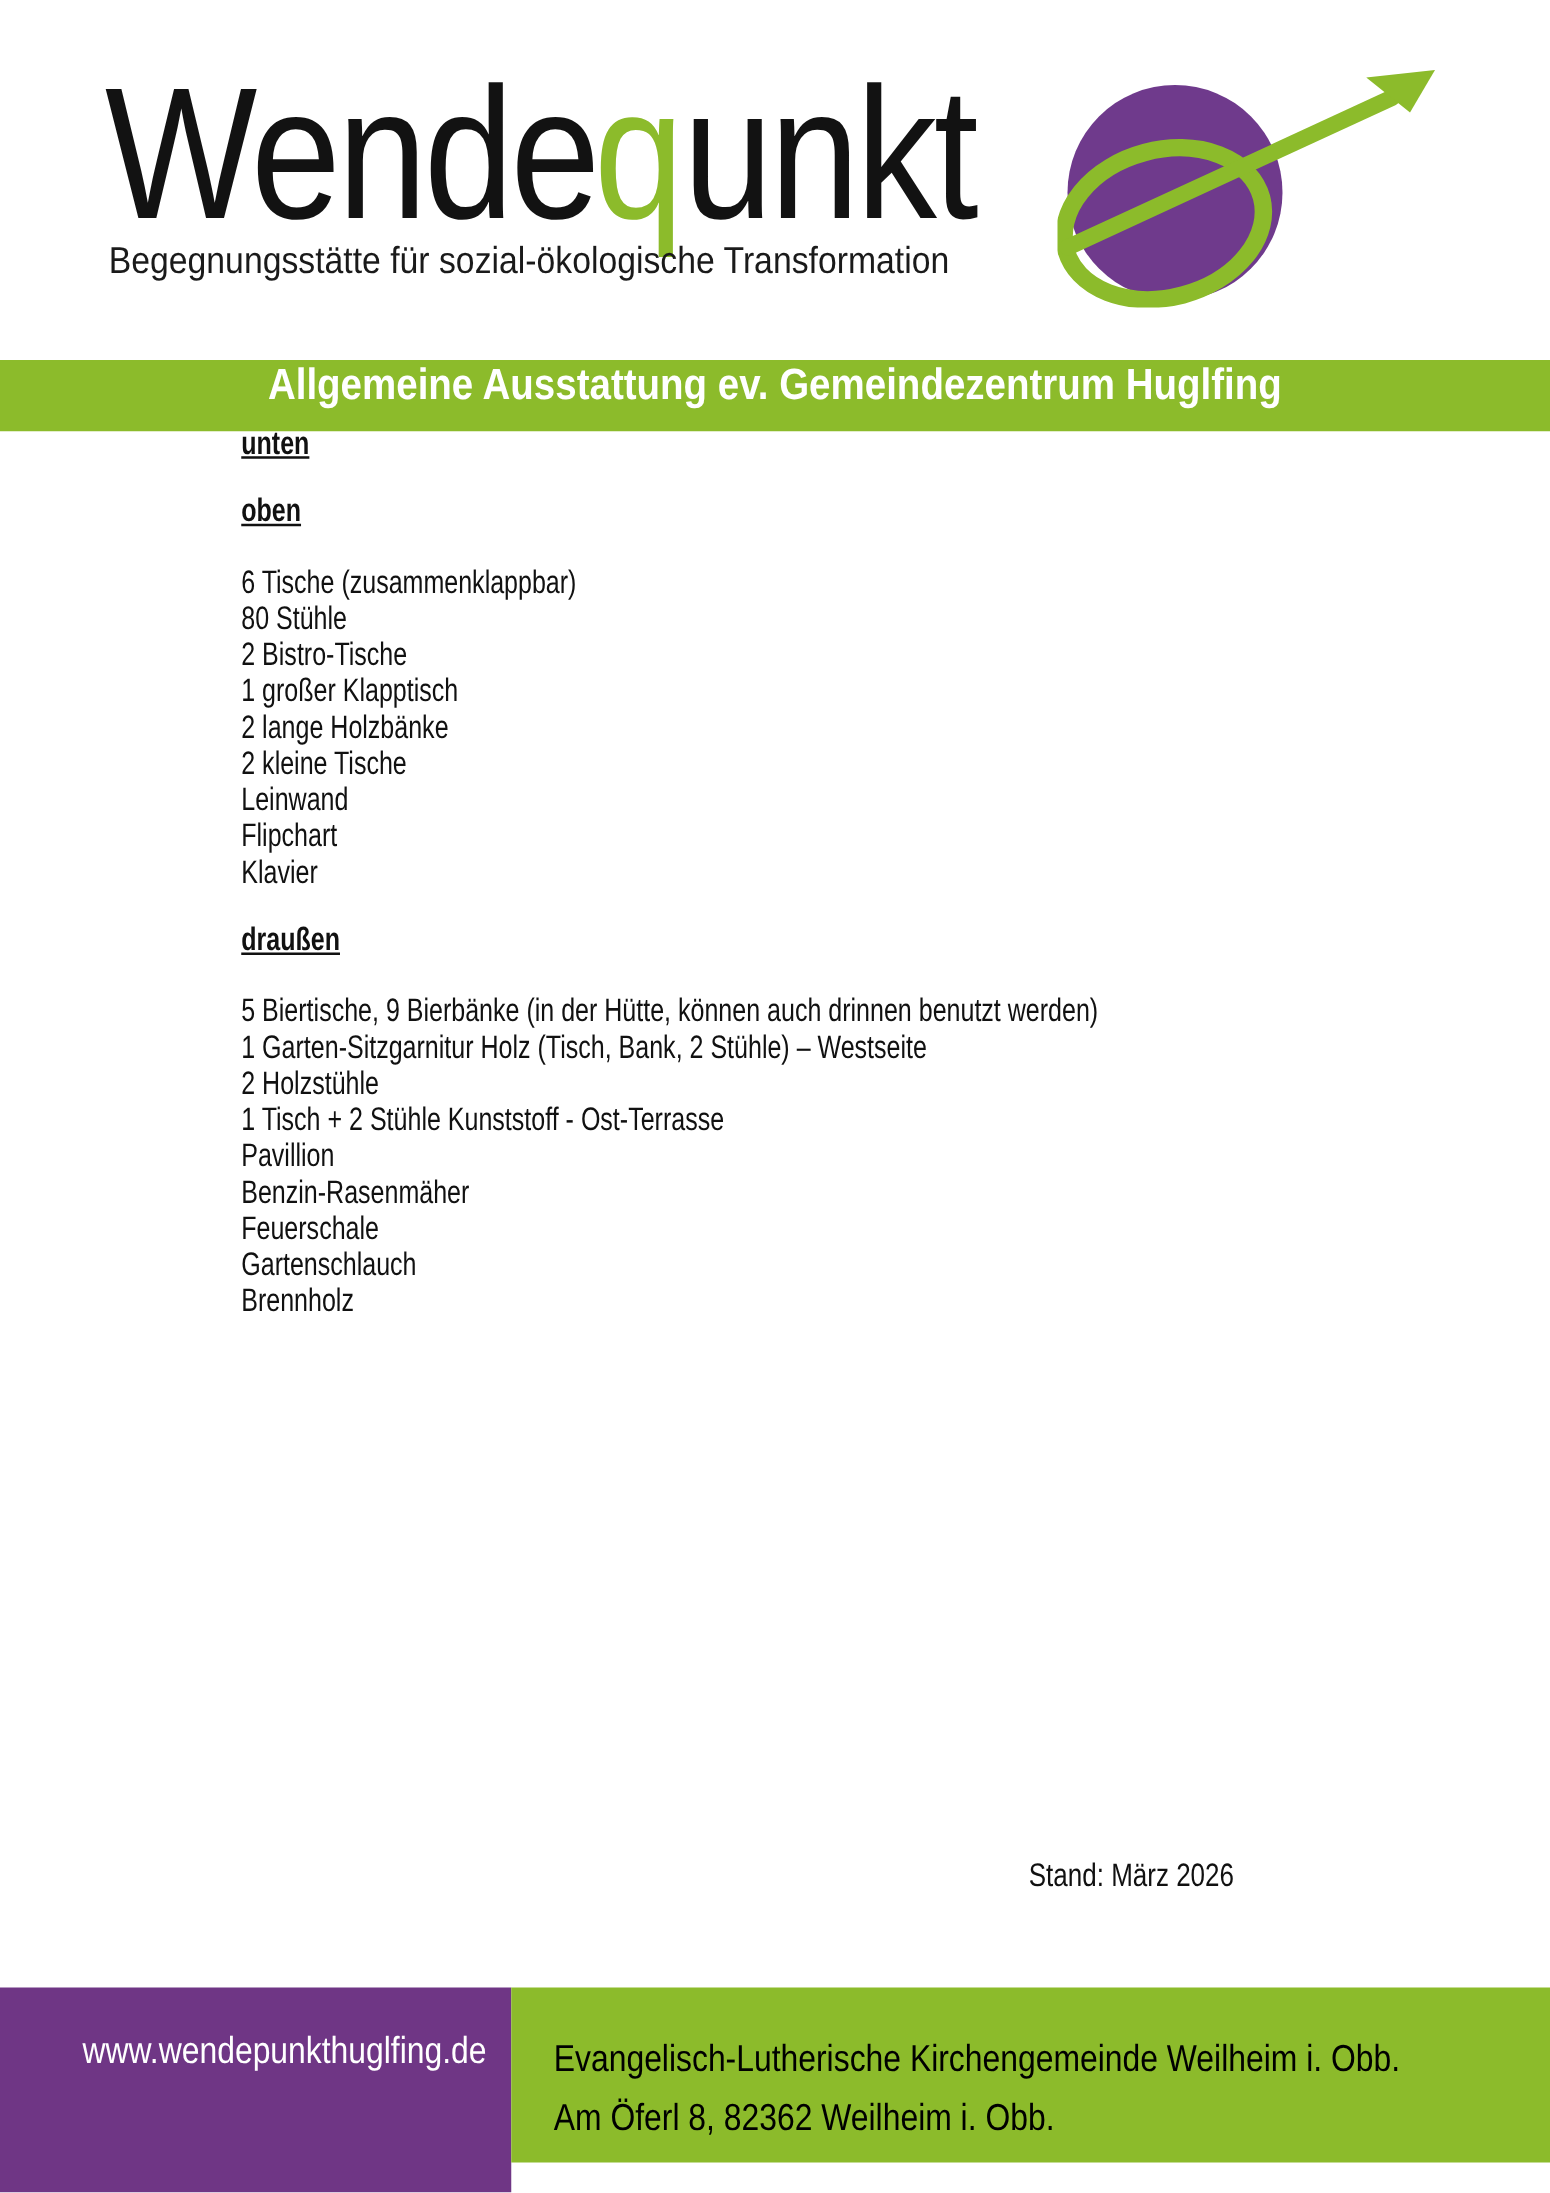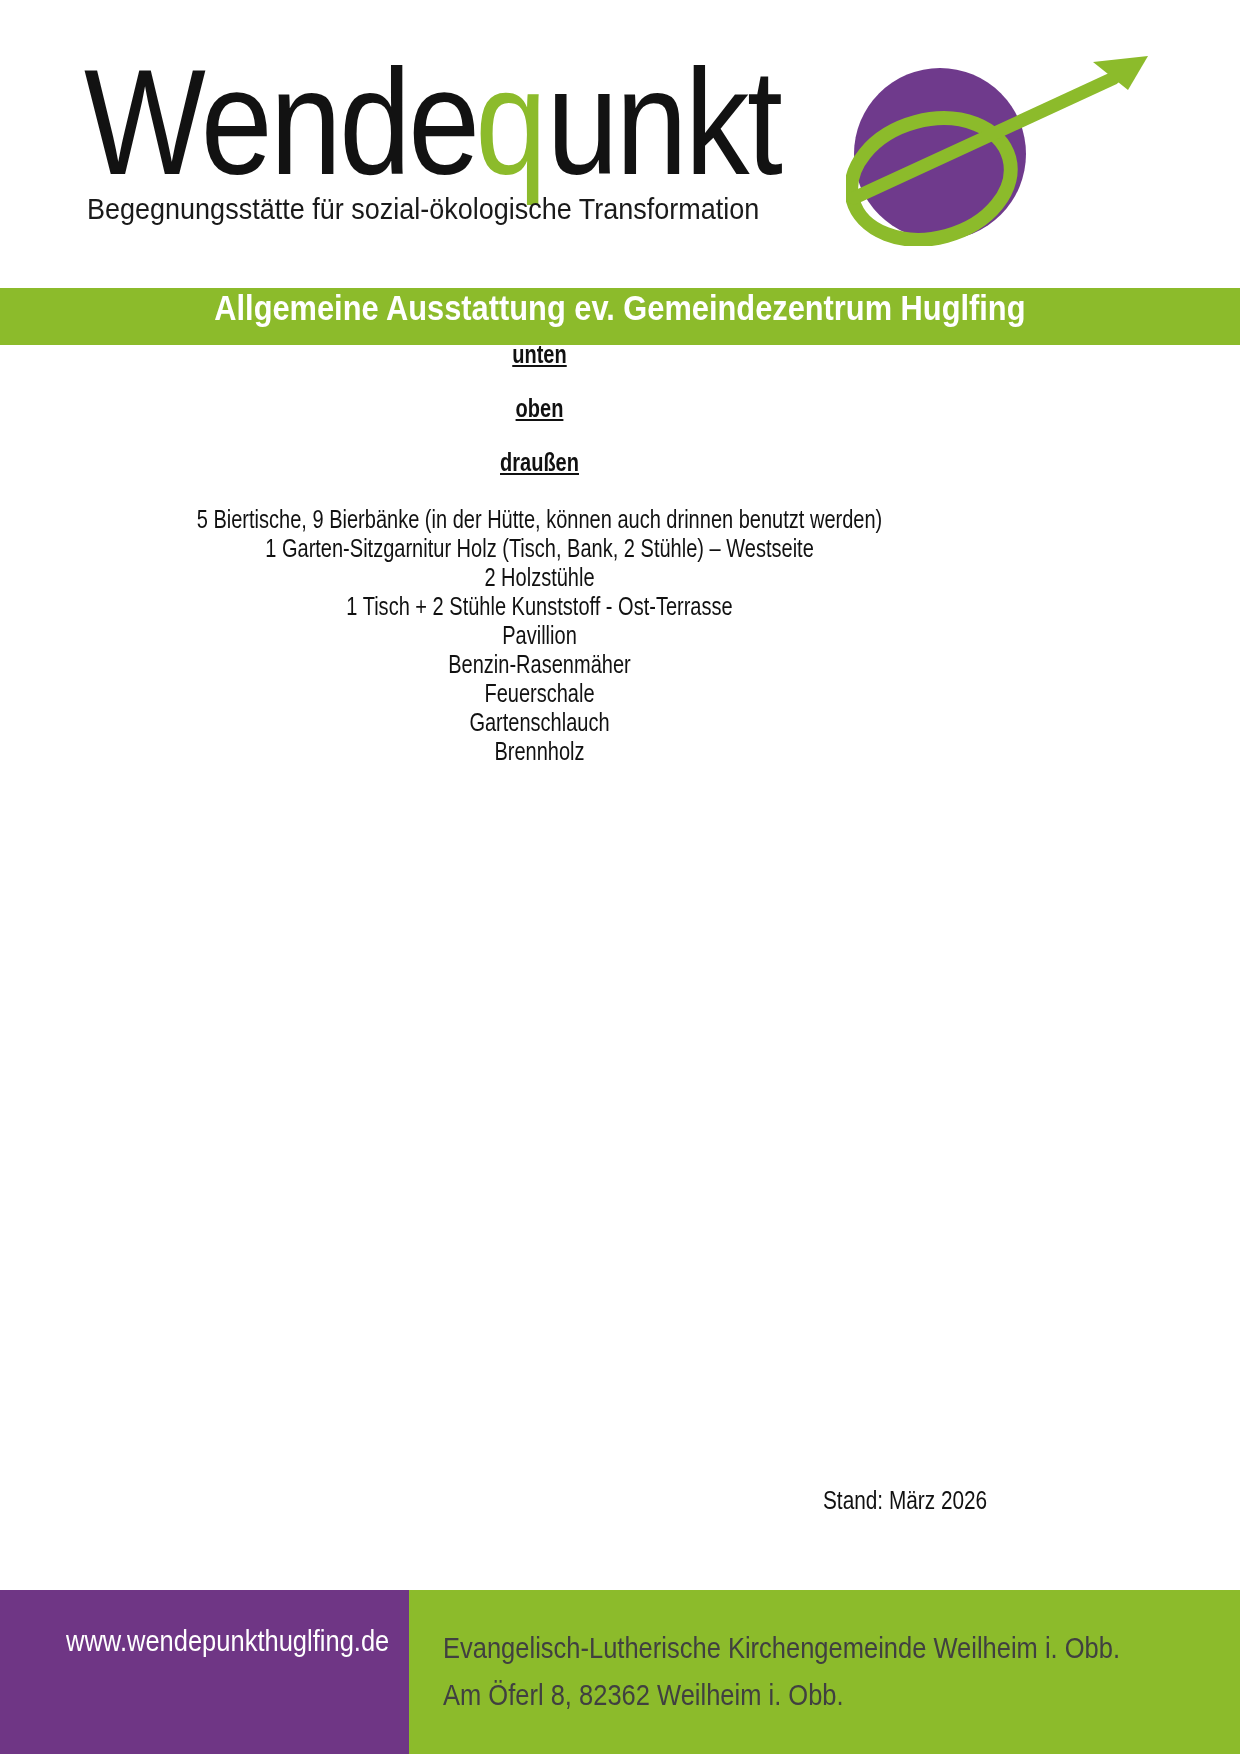--- a/index.html
+++ b/index.html
@@ -70,21 +70,21 @@
     transform-origin: center;
   }
 
   
   .content {
     position: absolute;
     left: 193px;
     top: 340px;
     width: 900px;
   }
-  .section { margin: 0; text-align: center; }
+  .section { margin: 0; }
   .section + .section { margin-top: 25px; }
   .section-heading {
     font-size: 26px;
     line-height: 29px;
     font-weight: 700;
     text-decoration: underline;
     white-space: nowrap;
     transform: scaleX(0.77);
     transform-origin: left top;
   }
@@ -133,25 +133,25 @@
     display: inline-block;
     color: #ffffff;
     font-size: 30px;
     white-space: nowrap;
     transform: scaleX(0.85);
     transform-origin: right top;
     text-decoration: none;
   }
   .footer-right {
     flex: 1;
-    height: 164px;
+    height: 140px;
     background: #8cbb2b;
     box-sizing: border-box;
     padding: 34px 0 0 34px;
-    color: #404040;
+    color: #000000;
   }
   .footer-right .org-line {
     font-size: 30px;
     line-height: 47px;
     white-space: nowrap;
     transform: scaleX(0.85);
     transform-origin: left top;
   }
 </style>
 </head>
@@ -176,20 +176,31 @@
   </div>
 
   <div class="content">
 
     <div class="section">
       <div class="section-heading">unten</div>
     </div>
 
     <div class="section">
       <div class="section-heading">oben</div>
+      <ul class="item-list">
+        <li>6 Tische (zusammenklappbar)</li>
+        <li>80 Stühle</li>
+        <li>2 Bistro-Tische</li>
+        <li>1 großer Klapptisch</li>
+        <li>2 lange Holzbänke</li>
+        <li>2 kleine Tische</li>
+        <li>Leinwand</li>
+        <li>Flipchart</li>
+        <li>Klavier</li>
+      </ul>
     </div>
 
     <div class="section">
       <div class="section-heading">draußen</div>
       <ul class="item-list">
         <li>5 Biertische, 9 Bierbänke (in der Hütte, können auch drinnen benutzt werden)</li>
         <li>1 Garten-Sitzgarnitur Holz (Tisch, Bank, 2 Stühle) – Westseite</li>
         <li>2 Holzstühle</li>
         <li>1 Tisch + 2 Stühle Kunststoff  - Ost-Terrasse</li>
         <li>Pavillion</li>

